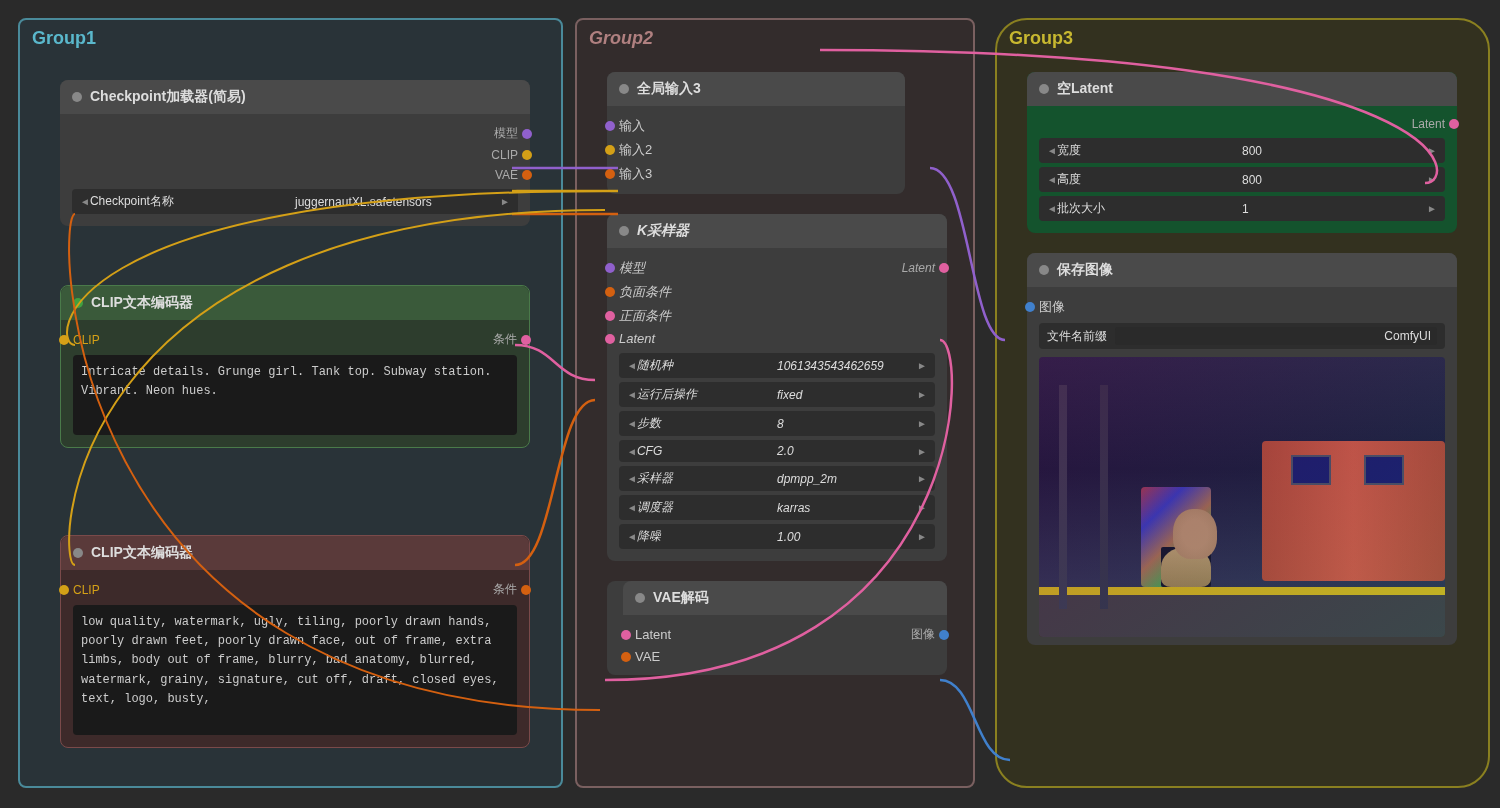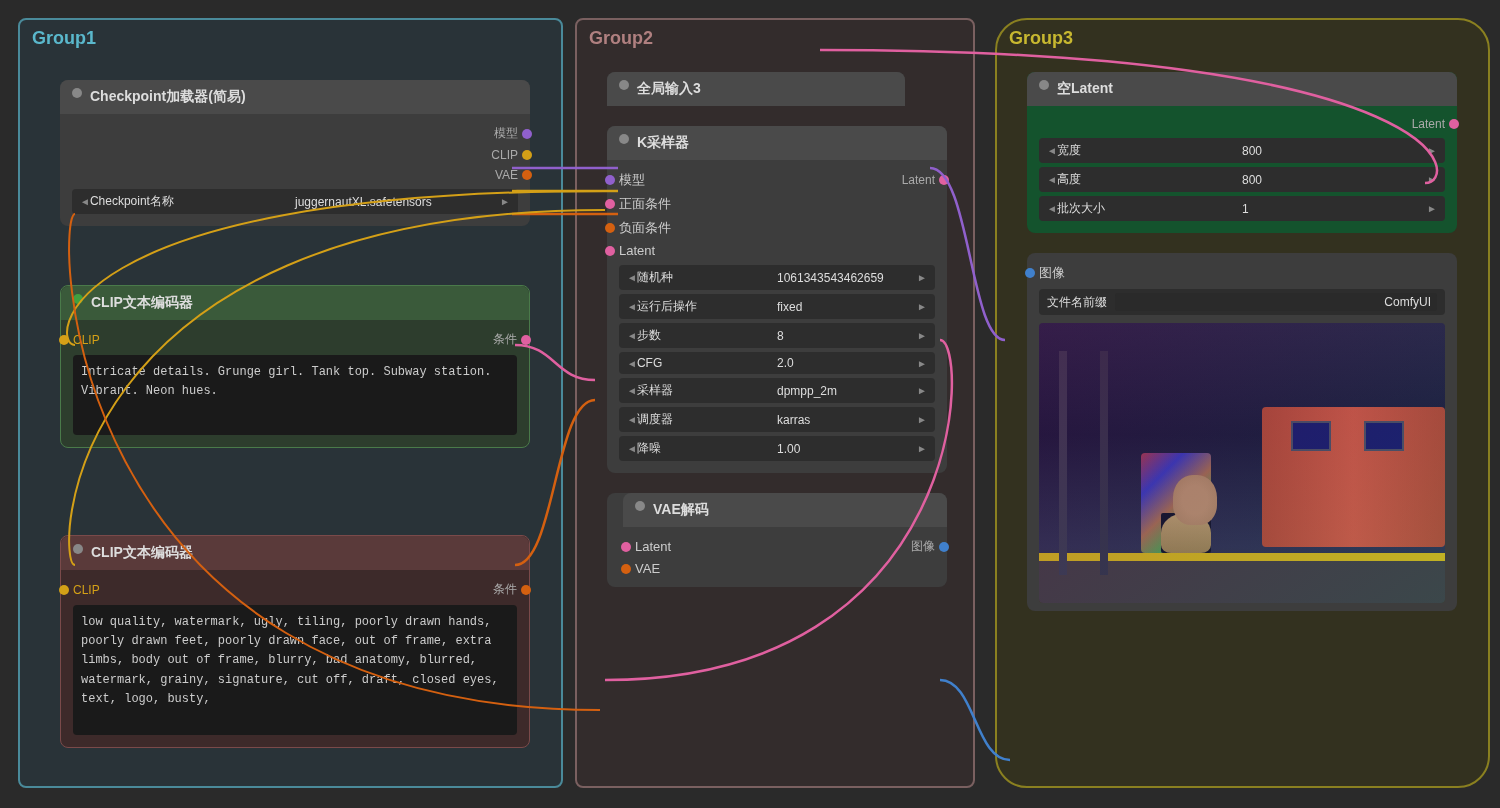--- a/index.html
+++ b/index.html
@@ -44,21 +44,21 @@
     #group1 .group-label { color: #5ab8cc; }
 
     #group2 {
       left: 575px;
       top: 18px;
       width: 400px;
       height: 770px;
       border-color: #7a6060;
       background: rgba(60, 45, 45, 0.5);
     }
-    #group2 .group-label { color: #b08080; }
+    #group2 .group-label { color: #b08080; font-style: italic; }
 
     #group3 {
       left: 995px;
       top: 18px;
       width: 495px;
       height: 770px;
       border-color: #8a8020;
       background: rgba(60, 55, 20, 0.5);
       border-radius: 32px;
     }
@@ -66,21 +66,21 @@
 
     
     .node {
       position: absolute;
       border-radius: 8px;
       background: #3a3a3a;
     }
 
     .node-header {
       display: flex;
-      align-items: flex-start;
+      align-items: center;
       gap: 8px;
       padding: 8px 12px;
       border-radius: 8px 8px 0 0;
       font-size: 14px;
       font-weight: bold;
       color: #ddd;
     }
 
     .node-dot {
       width: 10px;
@@ -425,42 +425,56 @@
   </div>
 
   <div id="group2" class="group">
     <div class="group-label">Group2</div>
 
     <div id="node-global-input" class="node" style="position:relative;margin:15px 30px 0 30px;top:0;left:0;">
       <div class="node-header">
         <span class="node-dot port-dot-gray"></span>
         <span>全局输入3</span>
       </div>
-    </div>
-
-    <div id="node-ksampler" class="node" style="position:relative;margin:20px 30px 0 30px;top:0;left:0;">
+      <div class="node-body">
+        <div class="node-row">
+          <span class="connector port-dot-purple" style="position:absolute;left:-14px"></span>
+          <span>输入</span>
+        </div>
+        <div class="node-row">
+          <span class="connector port-dot-yellow" style="position:absolute;left:-14px"></span>
+          <span>输入2</span>
+        </div>
+        <div class="node-row">
+          <span class="connector port-dot-orange" style="position:absolute;left:-14px"></span>
+          <span>输入3</span>
+        </div>
+      </div>
+    </div>
+
+    <div id="node-ksampler" class="node" style="position:relative;margin:20px 30px 0 30px;top:0;left:0;font-style:italic;">
       <div class="node-header">
         <span class="node-dot port-dot-gray"></span>
         <span>K采样器</span>
       </div>
       <div class="node-body">
 
         <div class="node-row">
           <span class="connector port-dot-purple" style="position:absolute;left:-14px"></span>
           <span>模型</span>
           <span class="right-label">Latent</span>
           <span class="connector port-dot-pink" style="position:absolute;right:-14px"></span>
         </div>
         <div class="node-row">
+          <span class="connector port-dot-orange" style="position:absolute;left:-14px"></span>
+          <span>负面条件</span>
+        </div>
+        <div class="node-row">
           <span class="connector port-dot-pink" style="position:absolute;left:-14px"></span>
           <span>正面条件</span>
-        </div>
-        <div class="node-row">
-          <span class="connector port-dot-orange" style="position:absolute;left:-14px"></span>
-          <span>负面条件</span>
         </div>
         <div class="node-row">
           <span class="connector port-dot-pink" style="position:absolute;left:-14px"></span>
           <span>Latent</span>
         </div>
 
         <div class="select-row">
           <span class="select-arrow">◄</span>
           <span class="select-value">随机种</span>
           <span class="select-value">1061343543462659</span>
@@ -554,20 +568,24 @@
         <div class="select-row">
           <span class="select-arrow">◄</span>
           <span class="select-value">批次大小</span>
           <span class="select-value">1</span>
           <span class="select-arrow">►</span>
         </div>
       </div>
     </div>
 
     <div id="node-save-image" class="node" style="position:relative;margin:20px 30px 0 30px;top:0;left:0;">
+      <div class="node-header">
+        <span class="node-dot port-dot-gray"></span>
+        <span>保存图像</span>
+      </div>
       <div class="node-body">
         <div class="node-row">
           <span class="connector port-dot-blue" style="position:absolute;left:-14px"></span>
           <span>图像</span>
         </div>
         <div class="select-row">
           <span class="select-value" style="text-align:left;flex:0 0 auto;margin-right:8px;">文件名前缀</span>
           <span class="select-value" style="text-align:right;background:#2a2a2a;padding:2px 6px;border-radius:3px;">ComfyUI</span>
         </div>
 

